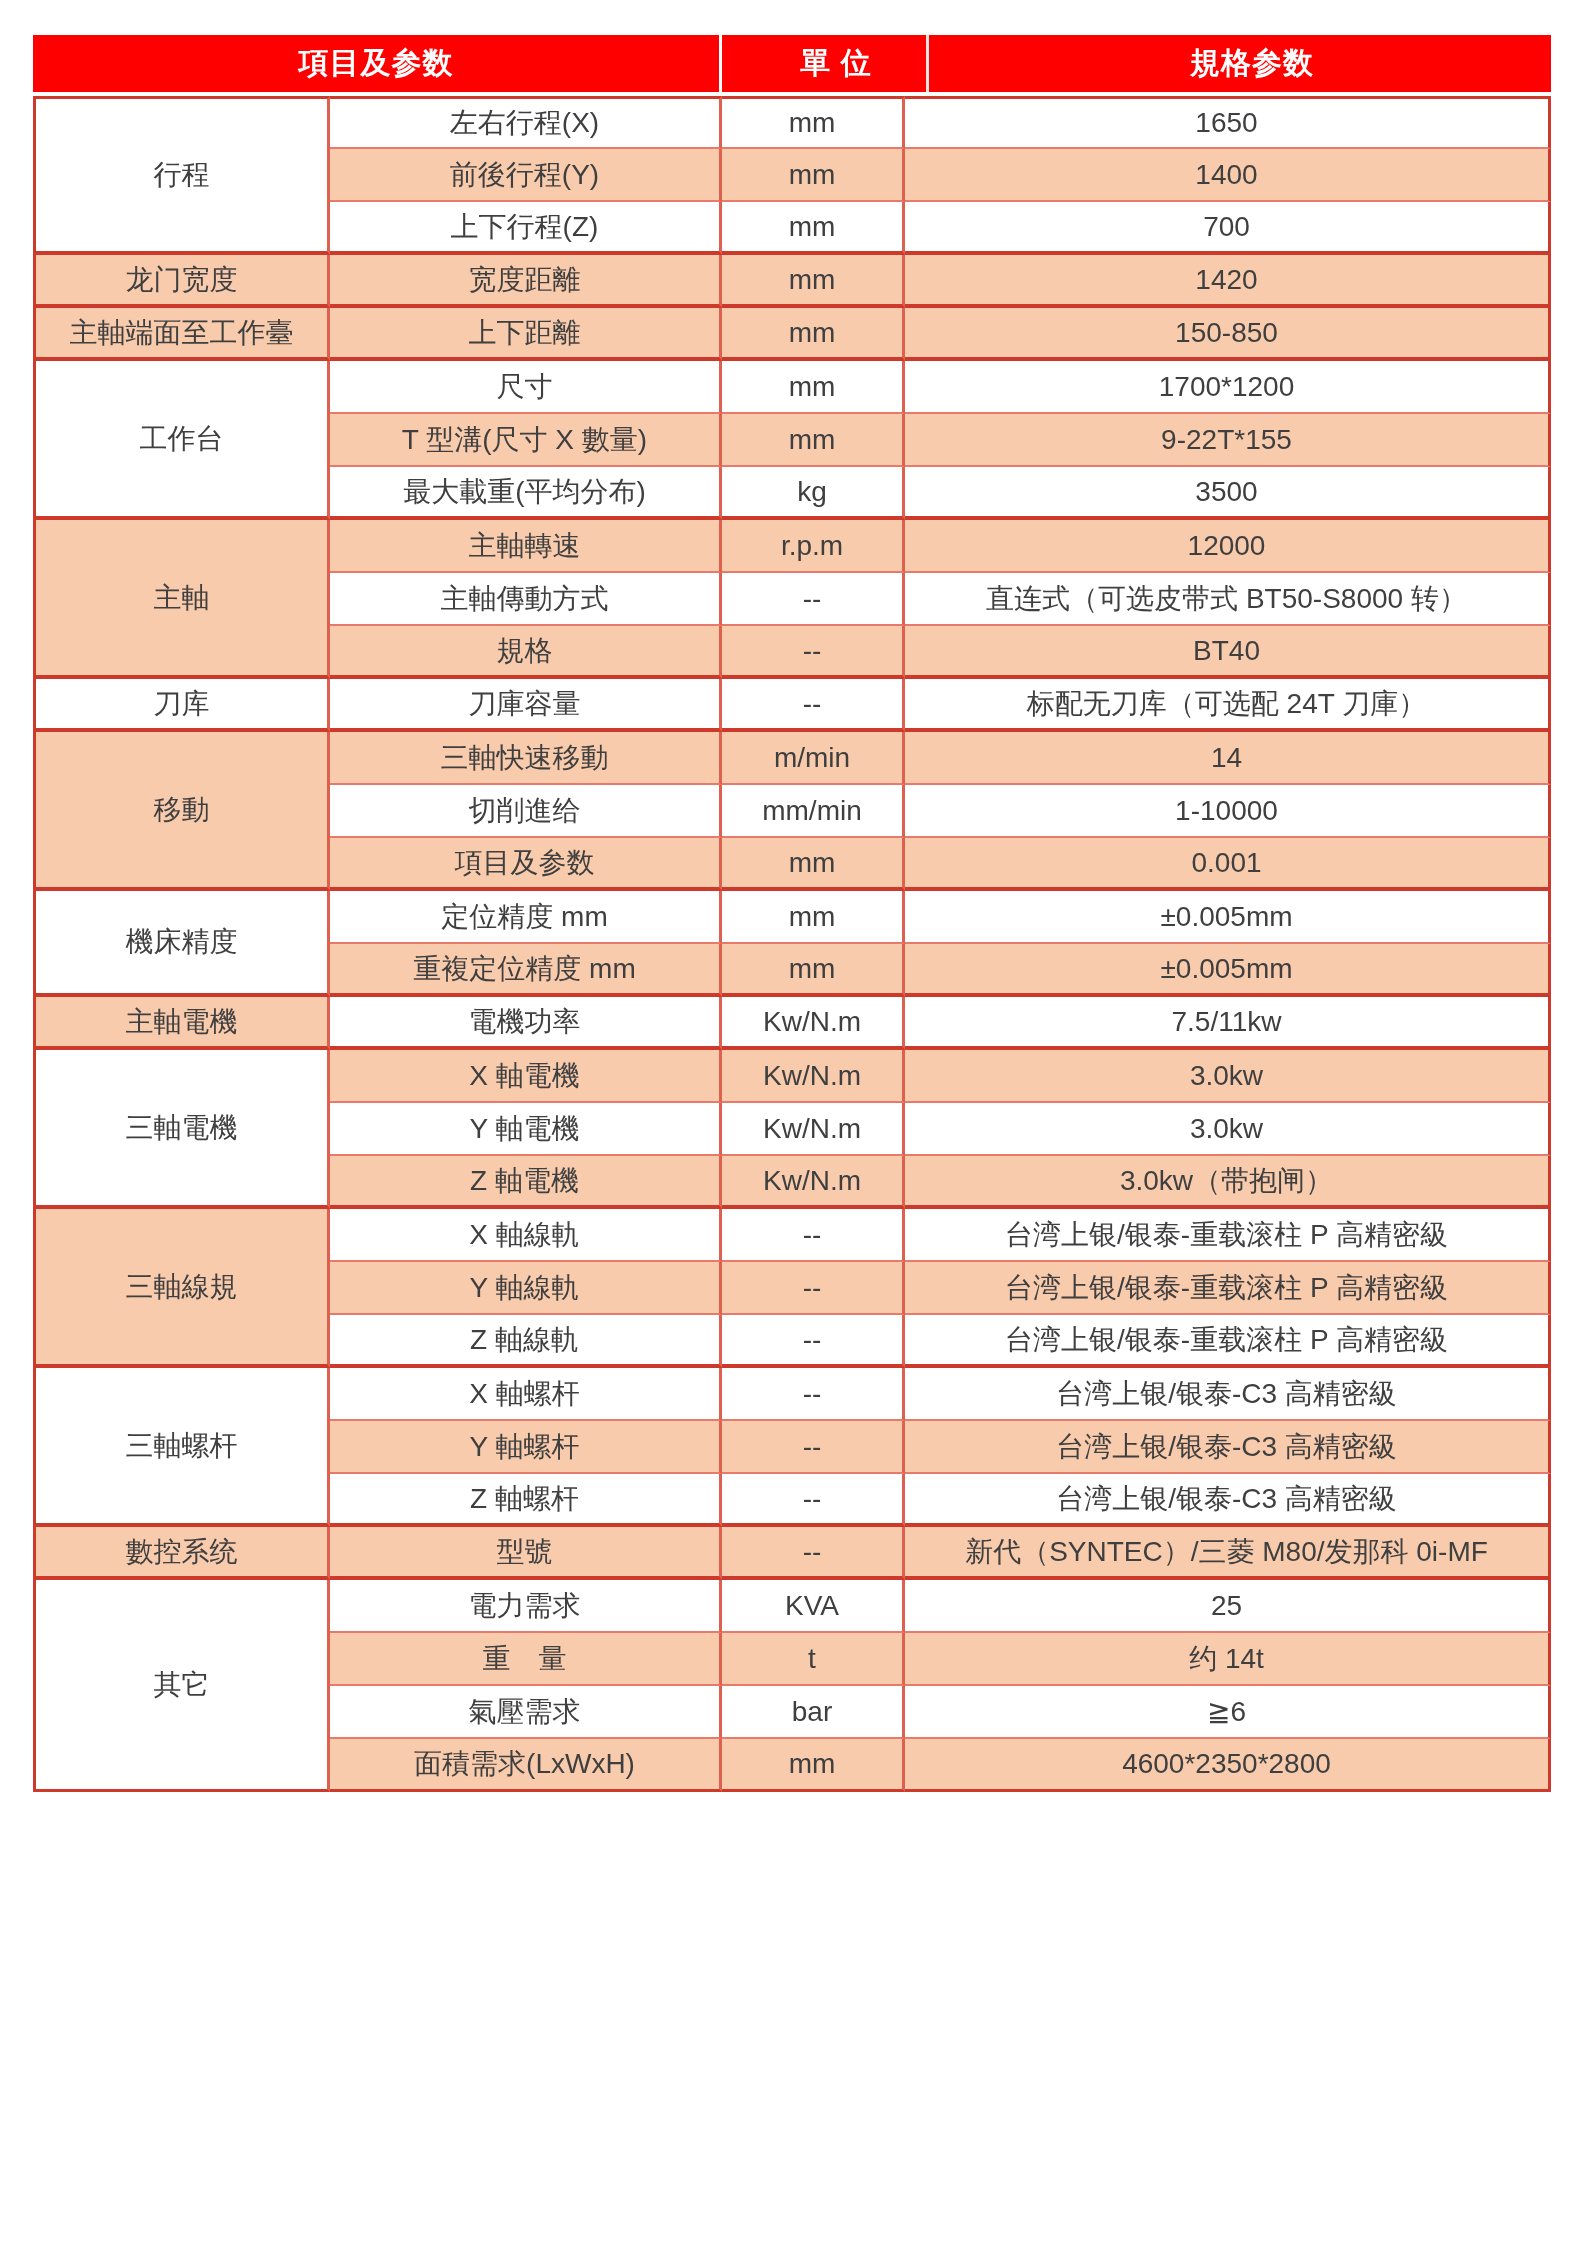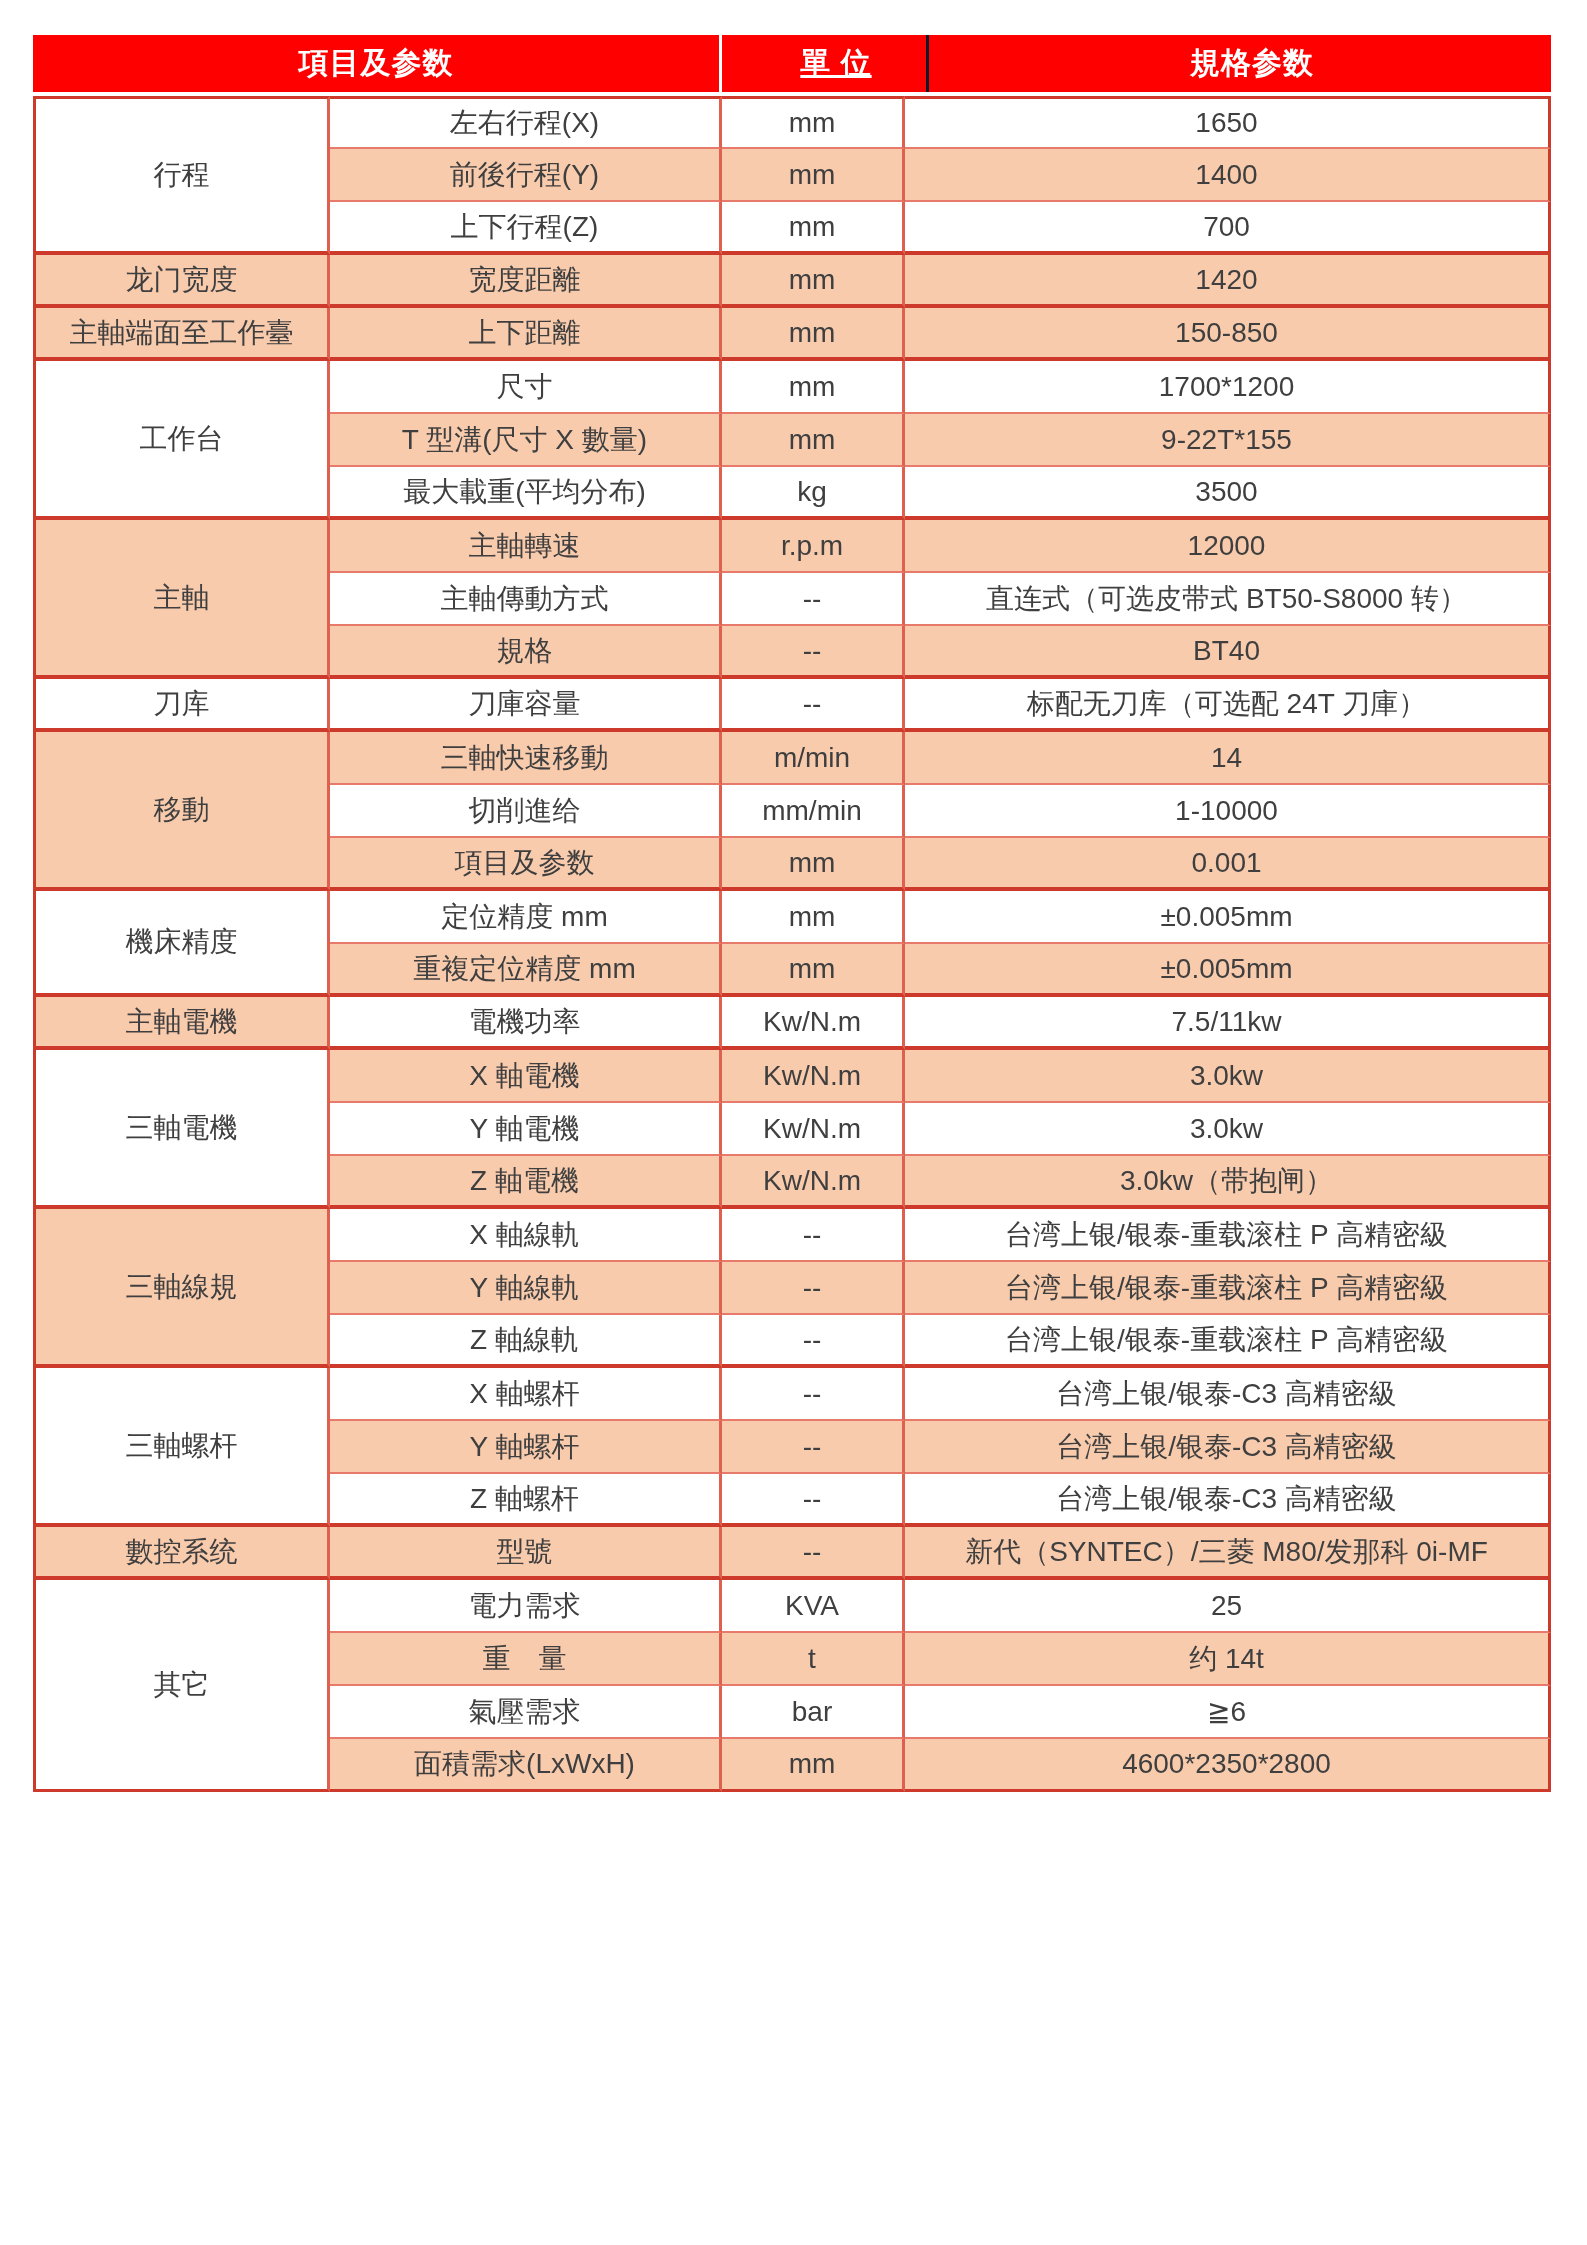--- a/index.html
+++ b/index.html
@@ -30,21 +30,21 @@
     gap:24px;
   }
   .th{
     box-sizing:border-box;
     display:flex;align-items:center;justify-content:center;
     color:var(--header-text);
     font-size:30px;font-weight:bold;
     letter-spacing:1px;
   }
   .th1{width:689px;border-right:3px solid #FFFFFF;}
-  .th2{width:183px;border-right:3px solid #0f172a;text-decoration:underline;}
+  .th2{width:183px;border-right:3px solid #e5e5e5;}
   .th3{flex:1;}
   
   table.spec{
     width:1518px;
     table-layout:fixed;
     border-collapse:separate;
     border-spacing:0;
   }
   col.c-group{width:297px;}
   col.c-param{width:392px;}

